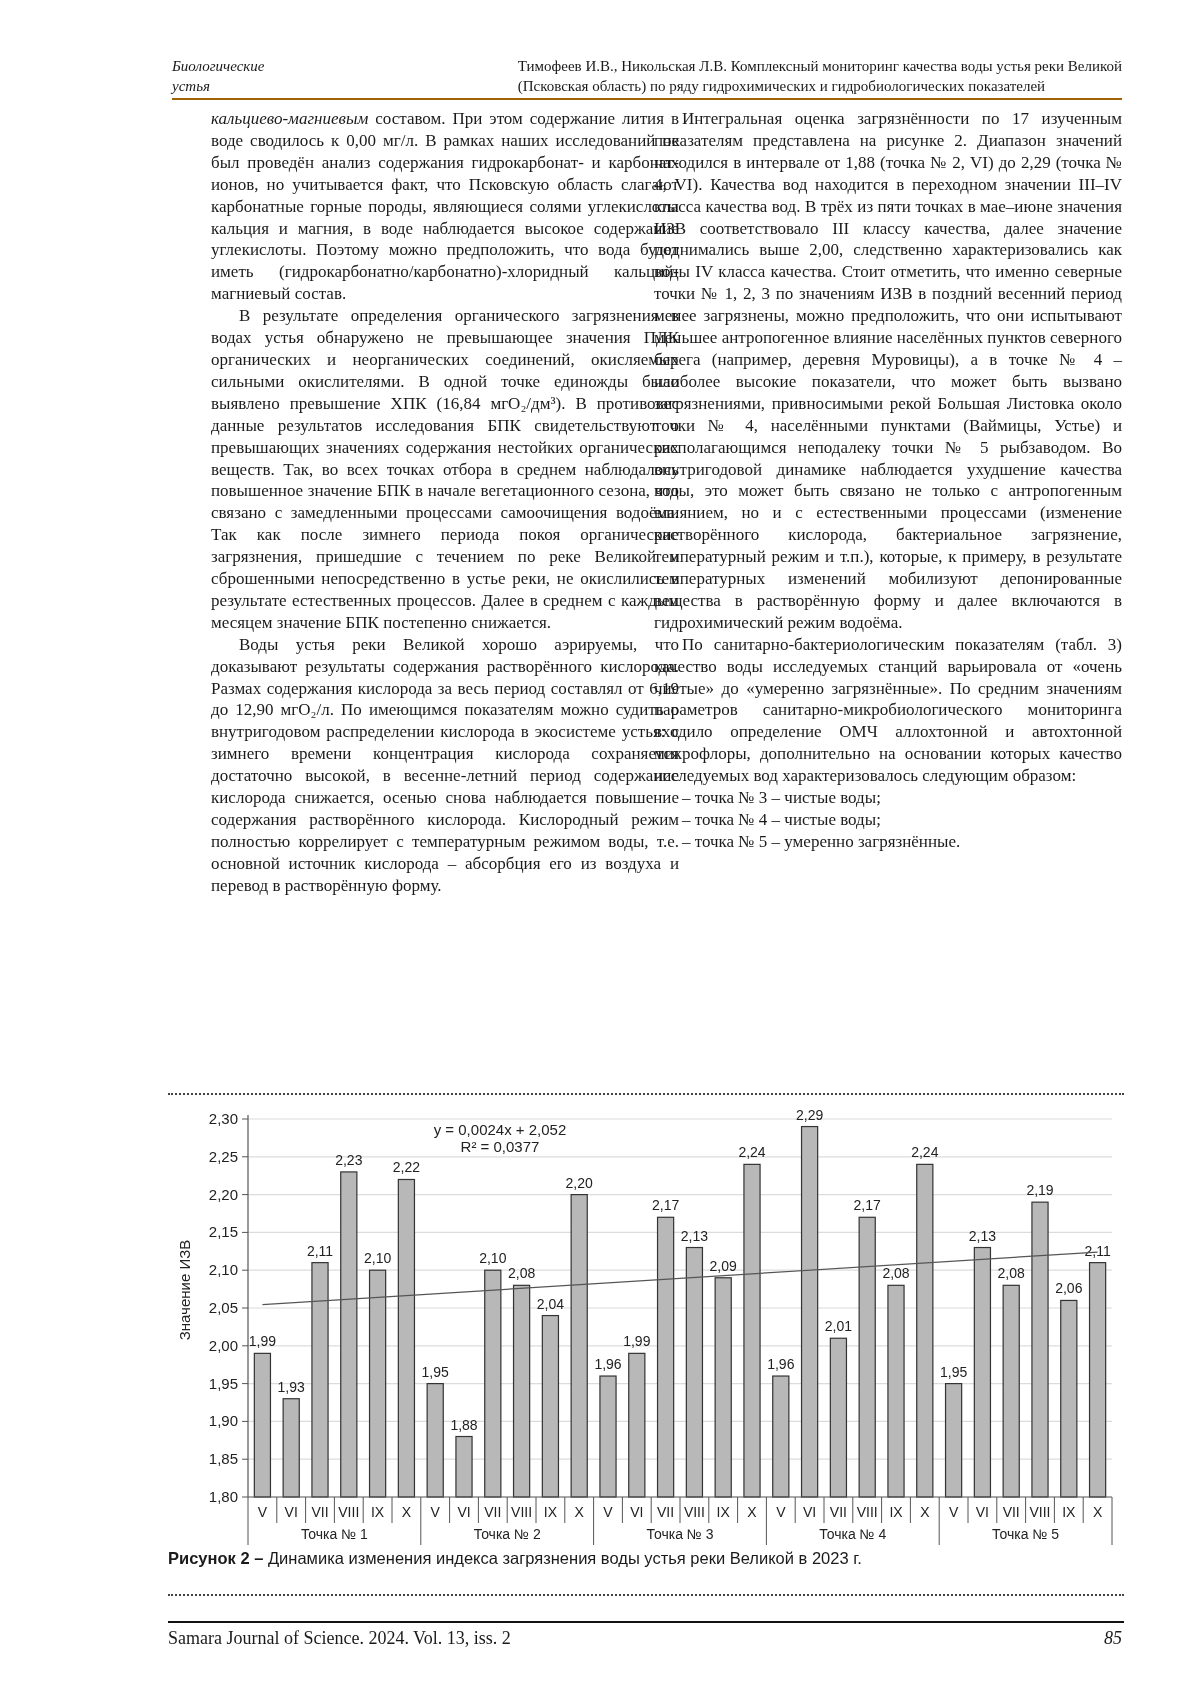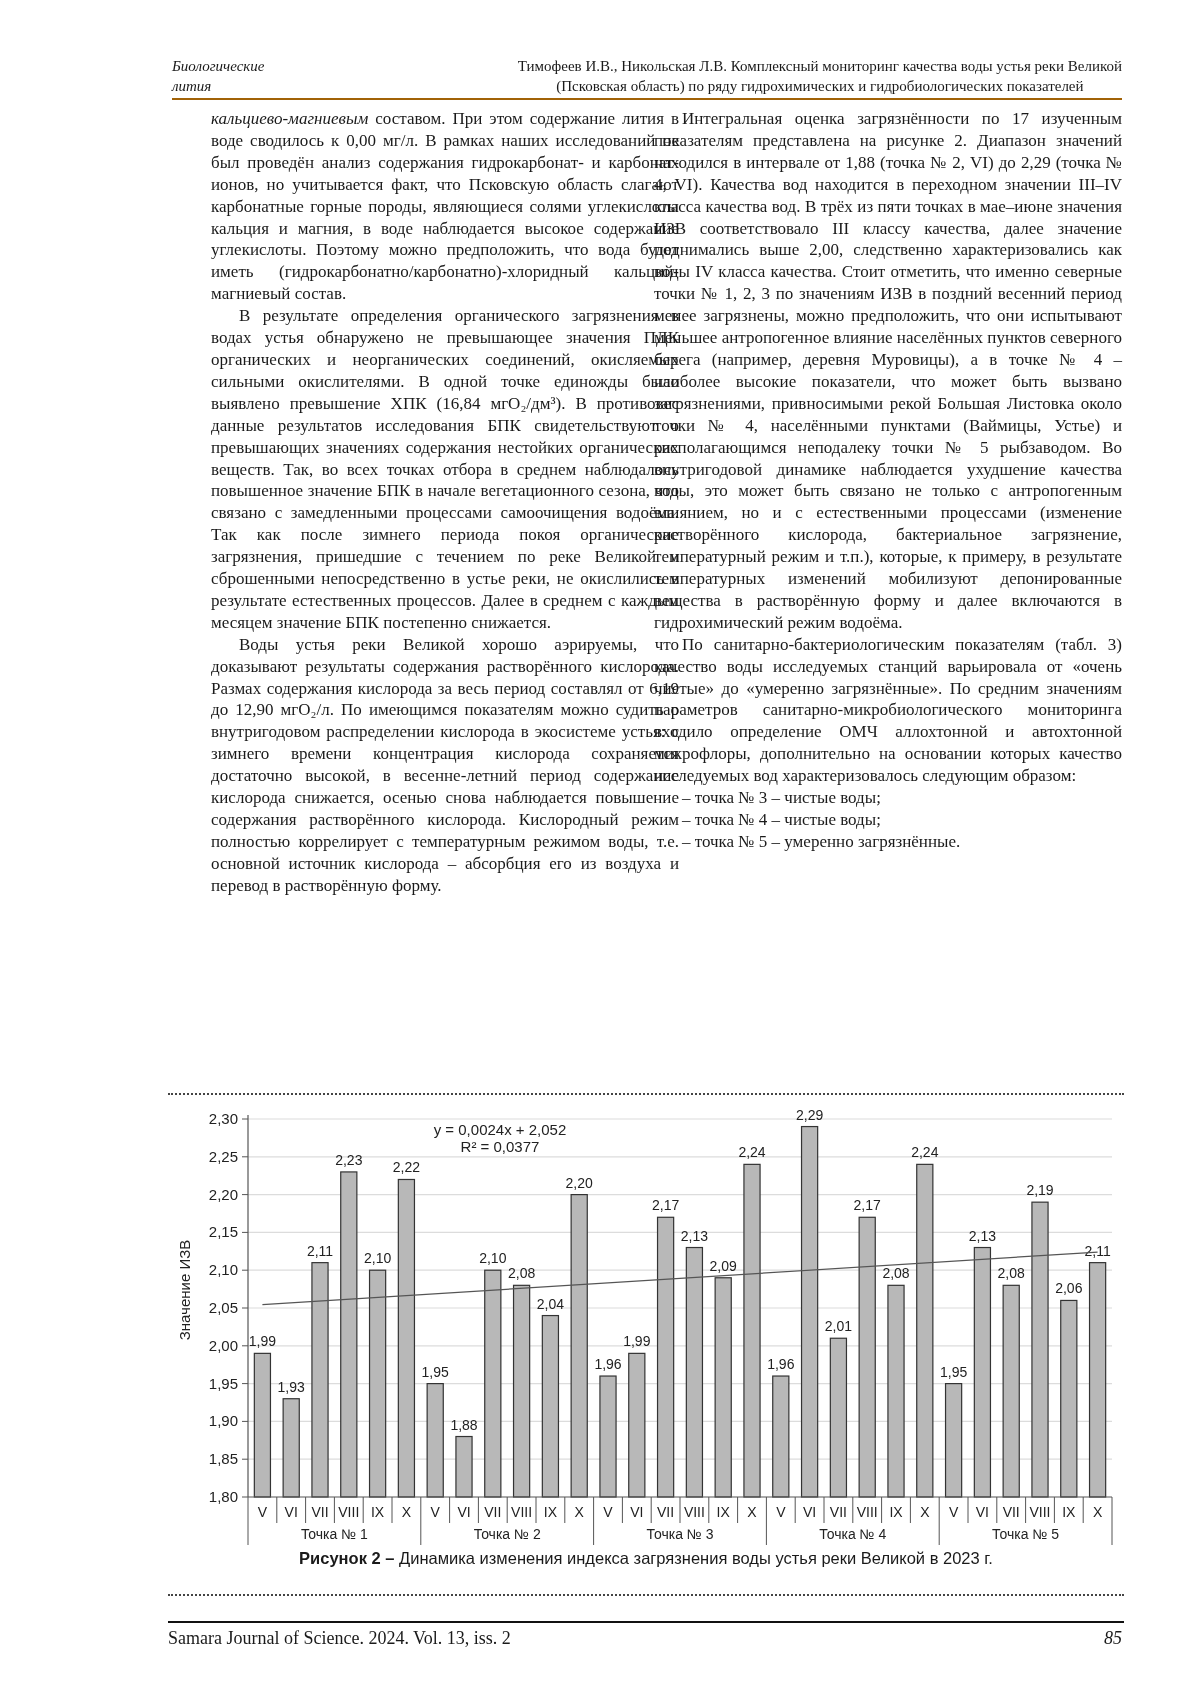--- a/index.html
+++ b/index.html
@@ -1,40 +1,40 @@
 <!DOCTYPE html>
 <html><head>
 <meta charset="utf-8">
 <style>
   html,body{margin:0;padding:0;background:#fff;}
   body{width:1200px;height:1697px;position:relative;overflow:hidden;font-family:"Liberation Serif","DejaVu Serif",serif;color:#1a1a1a;}
   .hdr{position:absolute;left:172px;top:56px;width:950px;height:42px;border-bottom:2px solid #a16207;font-size:15px;line-height:20px;}
   .hdr .sec{position:absolute;left:0;top:0;font-style:italic;}
-  .hdr .ttl{position:absolute;right:0;top:0;text-align:center;margin-left:27px;}
+  .hdr .ttl{position:absolute;right:0;top:0;text-align:left;margin-left:27px;}
   .col{position:absolute;top:108px;width:468px;font-size:17px;line-height:21.9px;text-align:justify;}
   .col p{margin:0;text-indent:28px;}
   .col p.noind{text-indent:0;}
   .col .li{text-indent:28px;}
   .left{left:175px;margin-left:36px;}
   .right{left:654px;}
   .dash{position:absolute;left:168px;width:956px;border-top:2px dotted #444;height:0;}
-  .caption{position:absolute;left:168px;top:1547px;width:956px;text-align:center;font-family:"Liberation Sans","DejaVu Sans",sans-serif;font-size:16.5px;line-height:22px;}
+  .caption{position:absolute;left:168px;top:1547px;width:956px;text-align:left;font-family:"Liberation Sans","DejaVu Sans",sans-serif;font-size:16.5px;line-height:22px;}
   .caption b{font-weight:bold;}
   .footer-line{position:absolute;left:168px;top:1621px;width:956px;border-top:2px solid #111;}
   .footer-l{position:absolute;left:168px;top:1628px;font-size:18px;}
   .footer-r{position:absolute;right:78px;top:1628px;font-size:18px;font-style:italic;}
   svg text{font-family:"Liberation Sans","DejaVu Sans",sans-serif;}
 </style>
 </head>
 <body>
 
 <div class="hdr">
   <div class="sec">
     <div>Биологические</div>
-    <div>лития</div>
+    <div>устья</div>
   </div>
   <div class="ttl">
     <div>Тимофеев И.В., Никольская Л.В. Комплексный мониторинг качества воды устья реки Великой</div>
     <div>(Псковская область) по ряду гидрохимических и гидробиологических показателей</div>
   </div>
 </div>
 
 <div class="col left">
   <p class="noind"><i>кальциево-магниевым</i><span> составом. При этом содержание лития в воде сводилось к 0,00 мг/л. В рамках наших исследований не был проведён анализ содержания гидрокарбонат- и карбонат-ионов, но учитывается факт, что Псковскую область слагают карбонатные горные породы, являющиеся солями углекислоты кальция и магния, в воде наблюдается высокое содержание углекислоты. Поэтому можно предположить, что вода будет иметь (гидрокарбонатно/карбонатно)-хлоридный кальций-магниевый состав.</span></p>
   <p>В результате определения органического загрязнения в водах устья обнаружено не превышающее значения ПДК органических и неорганических соединений, окисляемых сильными окислителями. В одной точке единожды было выявлено превышение ХПК (16,84 мгО₂/дм³). В противовес данные результатов исследования БПК свидетельствуют о превышающих значениях содержания нестойких органических веществ. Так, во всех точках отбора в среднем наблюдалось повышенное значение БПК в начале вегетационного сезона, что связано с замедленными процессами самоочищения водоёма. Так как после зимнего периода покоя органические загрязнения, пришедшие с течением по реке Великой и сброшенными непосредственно в устье реки, не окислились в результате естественных процессов. Далее в среднем с каждым месяцем значение БПК постепенно снижается.</p>

